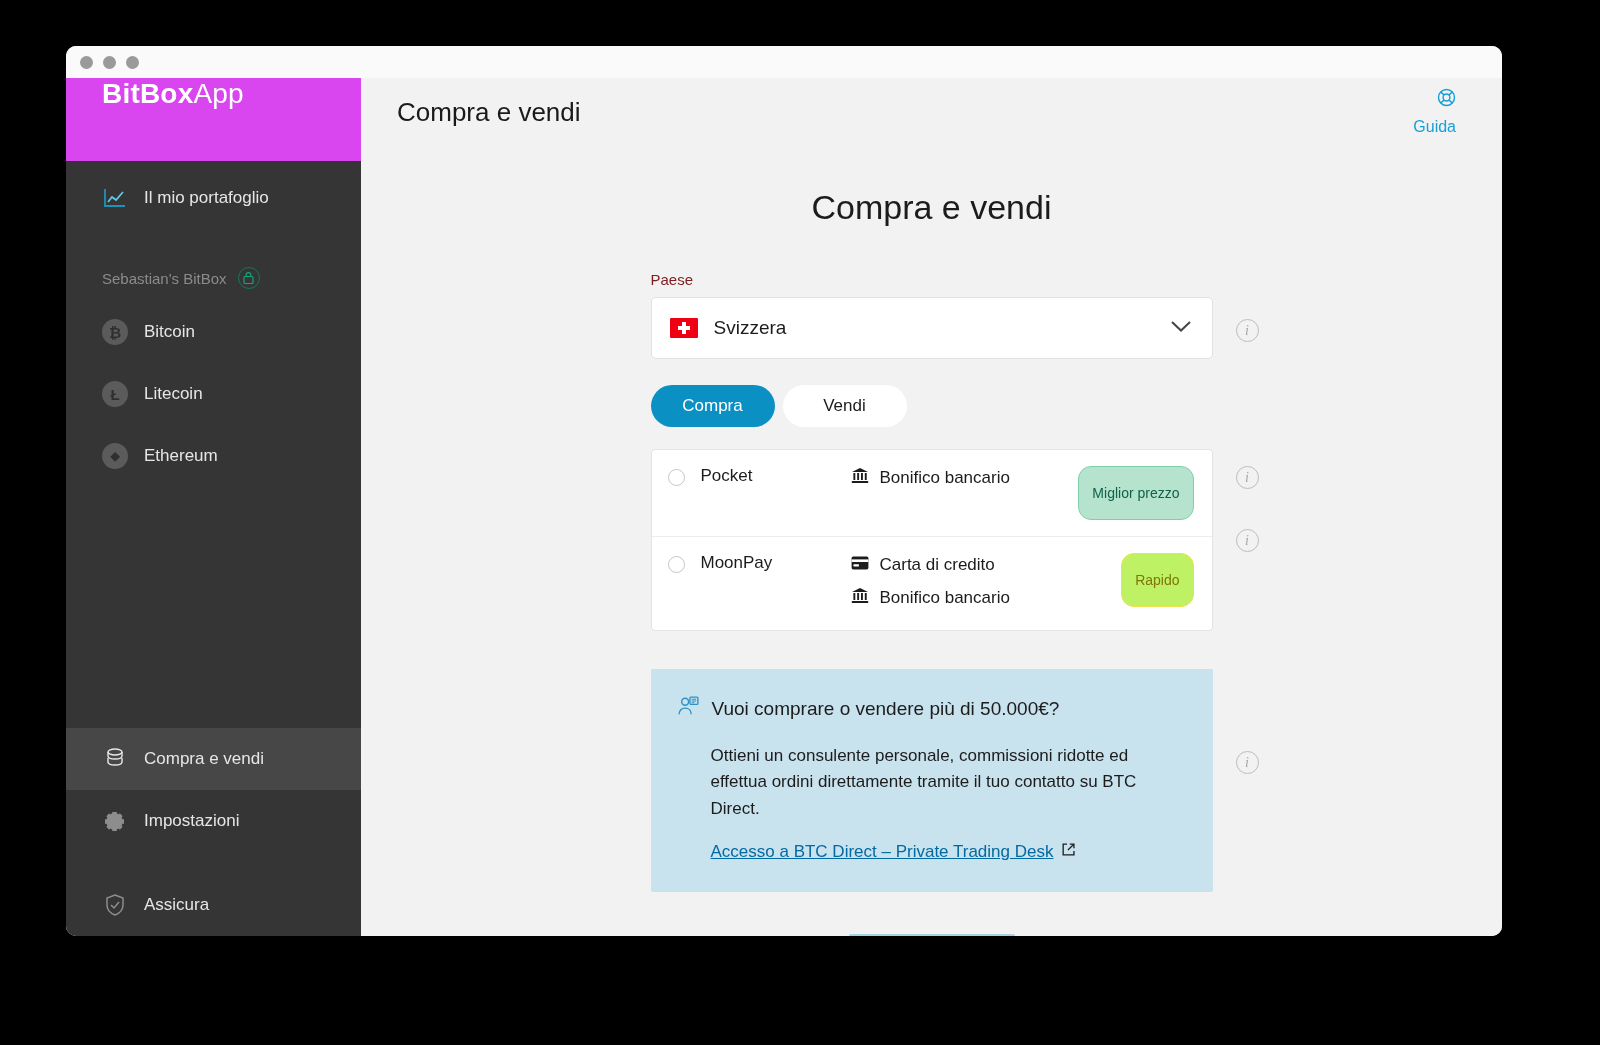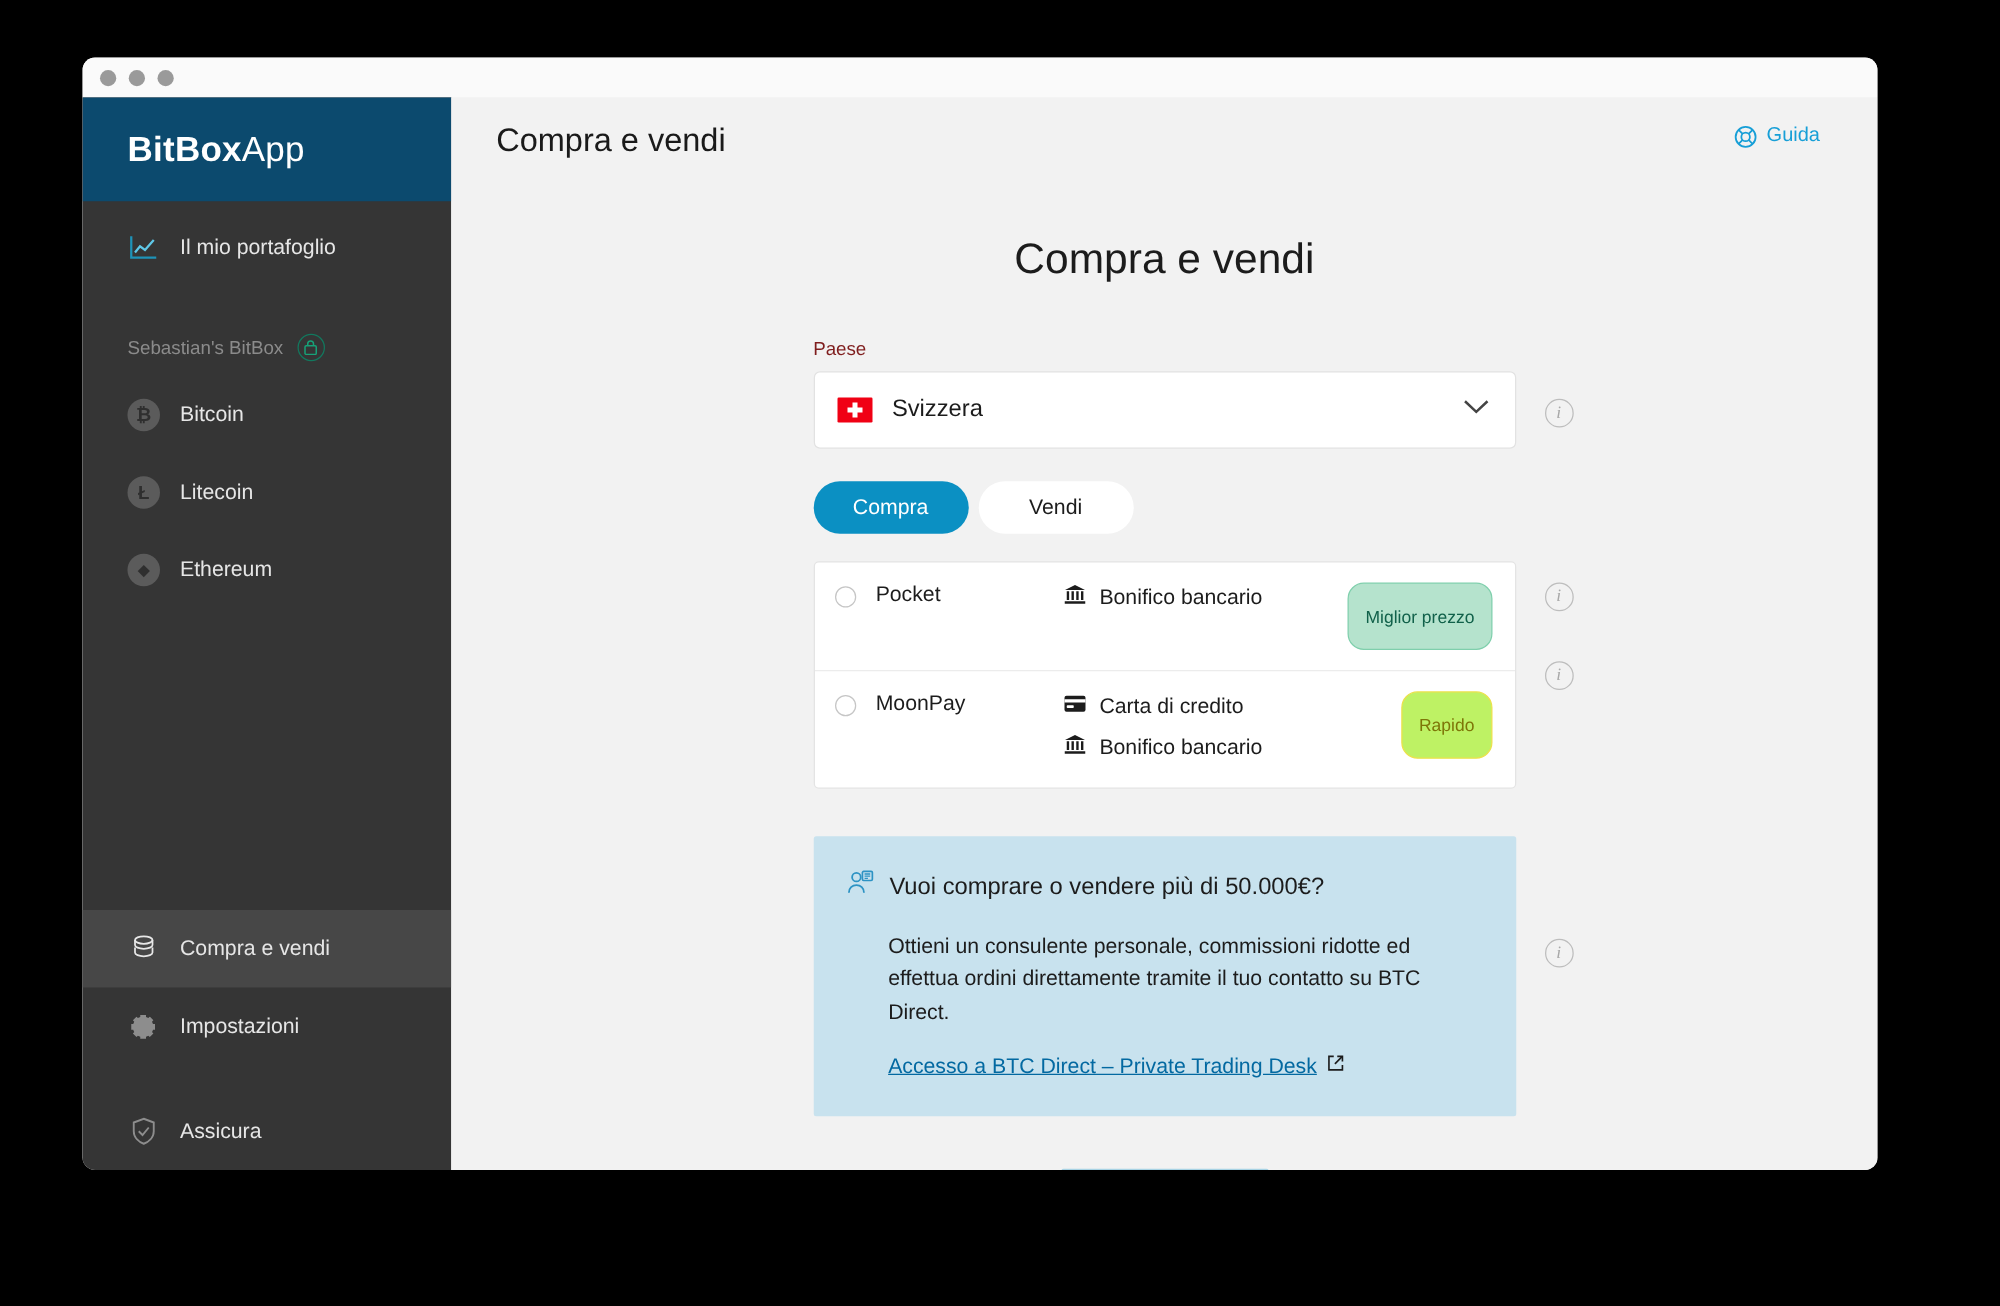--- a/index.html
+++ b/index.html
@@ -40,23 +40,23 @@
   
   .sidebar {
     width: 295px;
     background: #353535;
     display: flex;
     flex-direction: column;
     flex: 0 0 295px;
   }
   .brand {
     height: 83px;
-    background: #0c4a6e;
-    display: flex;
-    align-items: center;
+    background: #d946ef;
+    display: flex;
+    align-items: flex-start;
     padding-left: 36px;
     color: #fff;
     font-size: 28px;
     letter-spacing: .2px;
   }
   .brand b { font-weight: 700; }
   .brand span { font-weight: 400; }
 
   .nav-item {
     display: flex;
@@ -111,22 +111,22 @@
   .main-head {
     height: 68px;
     display: flex;
     align-items: center;
     justify-content: space-between;
     padding: 0 46px 0 36px;
     flex: 0 0 68px;
   }
   .main-head h1 { font-size: 26px; font-weight: 400; color: #1a1a1a; }
   .guide {
-    display: flex; align-items: flex-start; gap: 7px;
-    color: #179fd7; font-size: 16px; cursor: pointer;
+    display: flex; align-items: flex-end; gap: 7px;
+    color: #179fd7; font-size: 16px; cursor: pointer; flex-direction: column;
   }
 
   .content { flex: 1 1 auto; overflow: hidden; }
   .page-title {
     text-align: center;
     font-size: 34px; font-weight: 400; color: #1c1c1c;
     margin-top: 42px;
   }
   .form-col {
     width: 562px;

